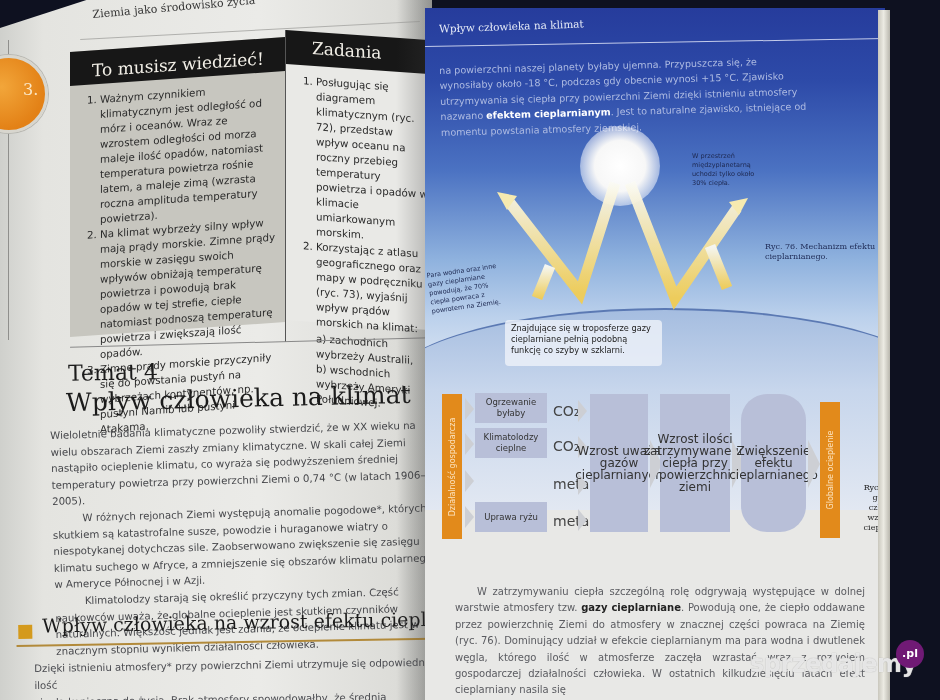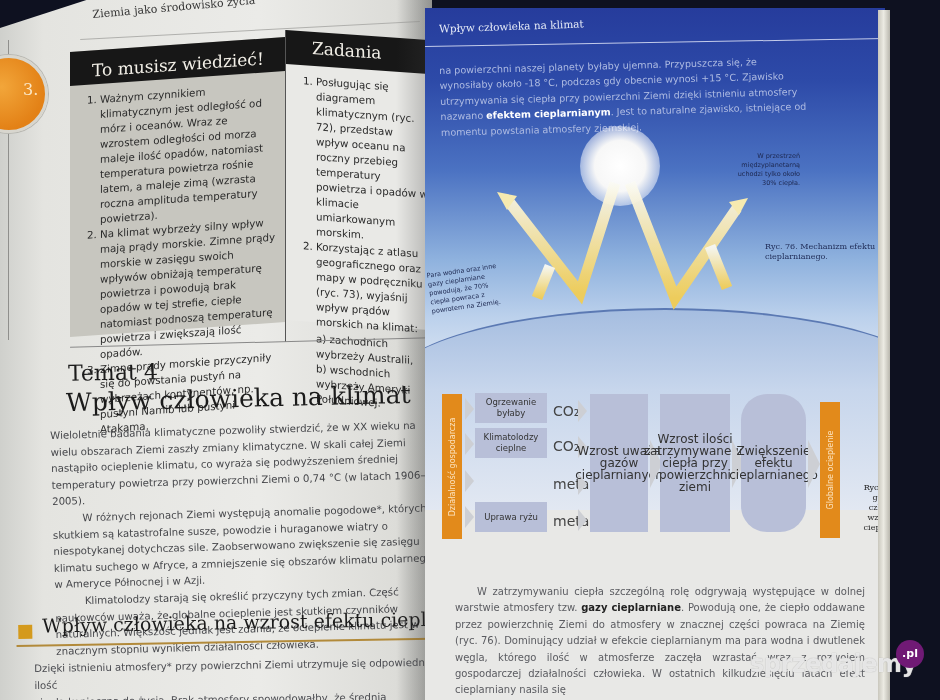--- a/index.html
+++ b/index.html
@@ -109,21 +109,21 @@
 
   .sun { position: absolute; left: 155px; top: 118px; width: 80px; height: 80px; border-radius: 50%;
     background: radial-gradient(circle, #ffffff 0%, #f7f7f7 45%, rgba(255,255,255,0.5) 70%, rgba(255,255,255,0) 100%); }
   .earth {
     position: absolute; left: -40px; top: 300px; width: 560px; height: 200px; border-radius: 50% 50% 0 0 / 40% 40% 0 0;
     background: linear-gradient(180deg, #a5bde0, #c7d6ec 40%, #e2e8f2);
     border-top: 2px solid #5b79b3;
   }
   .label-small { position: absolute; font-size: 6.5px; line-height: 9px; color: #1d2850; }
   .label-left { left: 4px; top: 258px; width: 80px; transform: rotate(-8deg); }
-  .label-top { left: 300px; top: 144px; width: 75px; text-align: right; }
+  .label-top { left: 267px; top: 144px; width: 75px; }
   .caption76 { position: absolute; left: 340px; top: 234px; font-family: "DejaVu Serif", serif; font-size: 8px; line-height: 10px; color: #1e2a55; }
   .trop-box {
     position: absolute; left: 80px; top: 312px; width: 145px; height: 40px;
     background: rgba(235,240,248,0.85); border-radius: 4px; padding: 3px 6px;
     font-size: 8.2px; line-height: 11px; color: #222;
   }
 
   
   .flow { position: absolute; left: 0; top: 380px; width: 460px; height: 160px; }
   .vbar { position: absolute; width: 20px; background: #e28a1b; color: #fbe2be; }
@@ -234,20 +234,21 @@
         <line x1="125" y1="258" x2="112" y2="290"></line>
         <line x1="285" y1="238" x2="302" y2="280"></line>
       </g>
       <polygon points="72,184 92,188 82,202" fill="#f6eab0"></polygon>
       <polygon points="323,190 304,194 314,207" fill="#f6eab0"></polygon>
     </svg>
 
     <div class="label-small label-left">Para wodna oraz inne gazy cieplarniane powodują, że 70% ciepła powraca z powrotem na Ziemię.</div>
     <div class="label-small label-top">W przestrzeń międzyplanetarną uchodzi tylko około 30% ciepła.</div>
     <div class="caption76">Ryc. 76. Mechanizm efektu cieplarnianego.</div>
+    <div class="trop-box">Znajdujące się w troposferze gazy cieplarniane pełnią podobną funkcję co szyby w szklarni.</div>
   </div>
 
   <div class="flow">
     <div class="vbar" style="left:17px;top:6px;height:145px;">
       <span>Działalność gospodarcza</span>
     </div>
 
     <div class="chev" style="left:40px;top:10px;"></div>
     <div class="src" style="top:5px;">Ogrzewanie byłaby</div>
     <div class="gas" style="top:15px;">CO₂</div>

